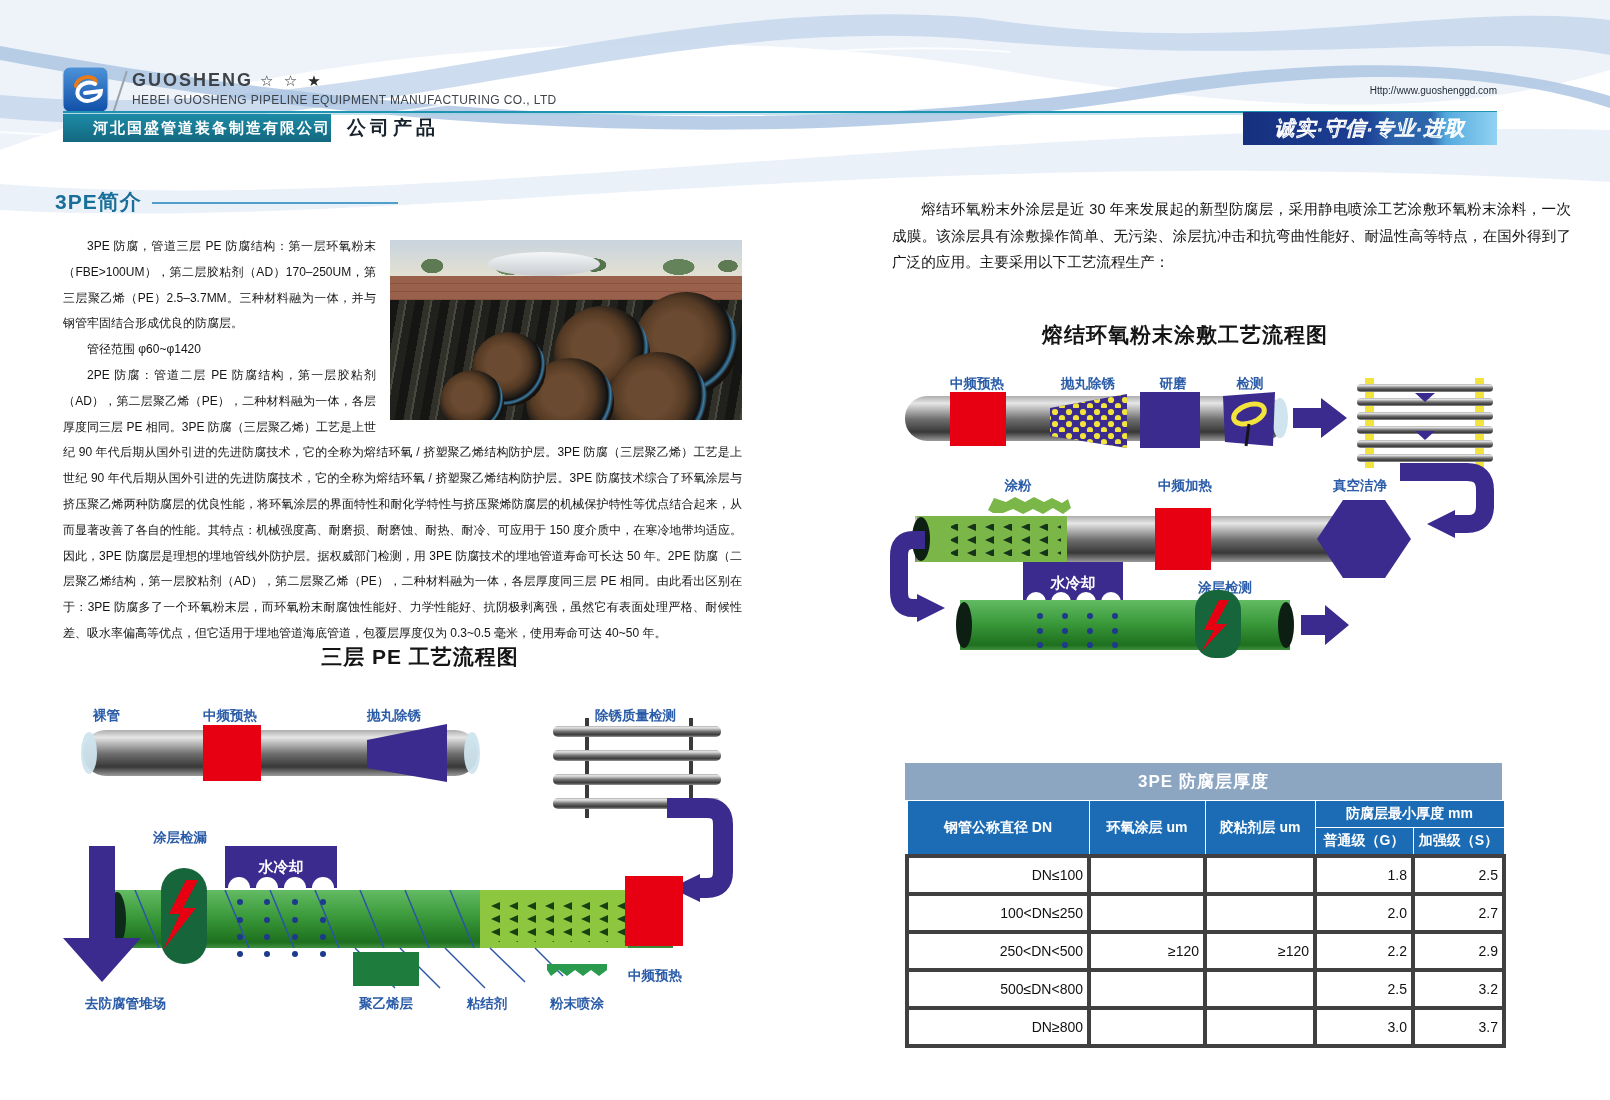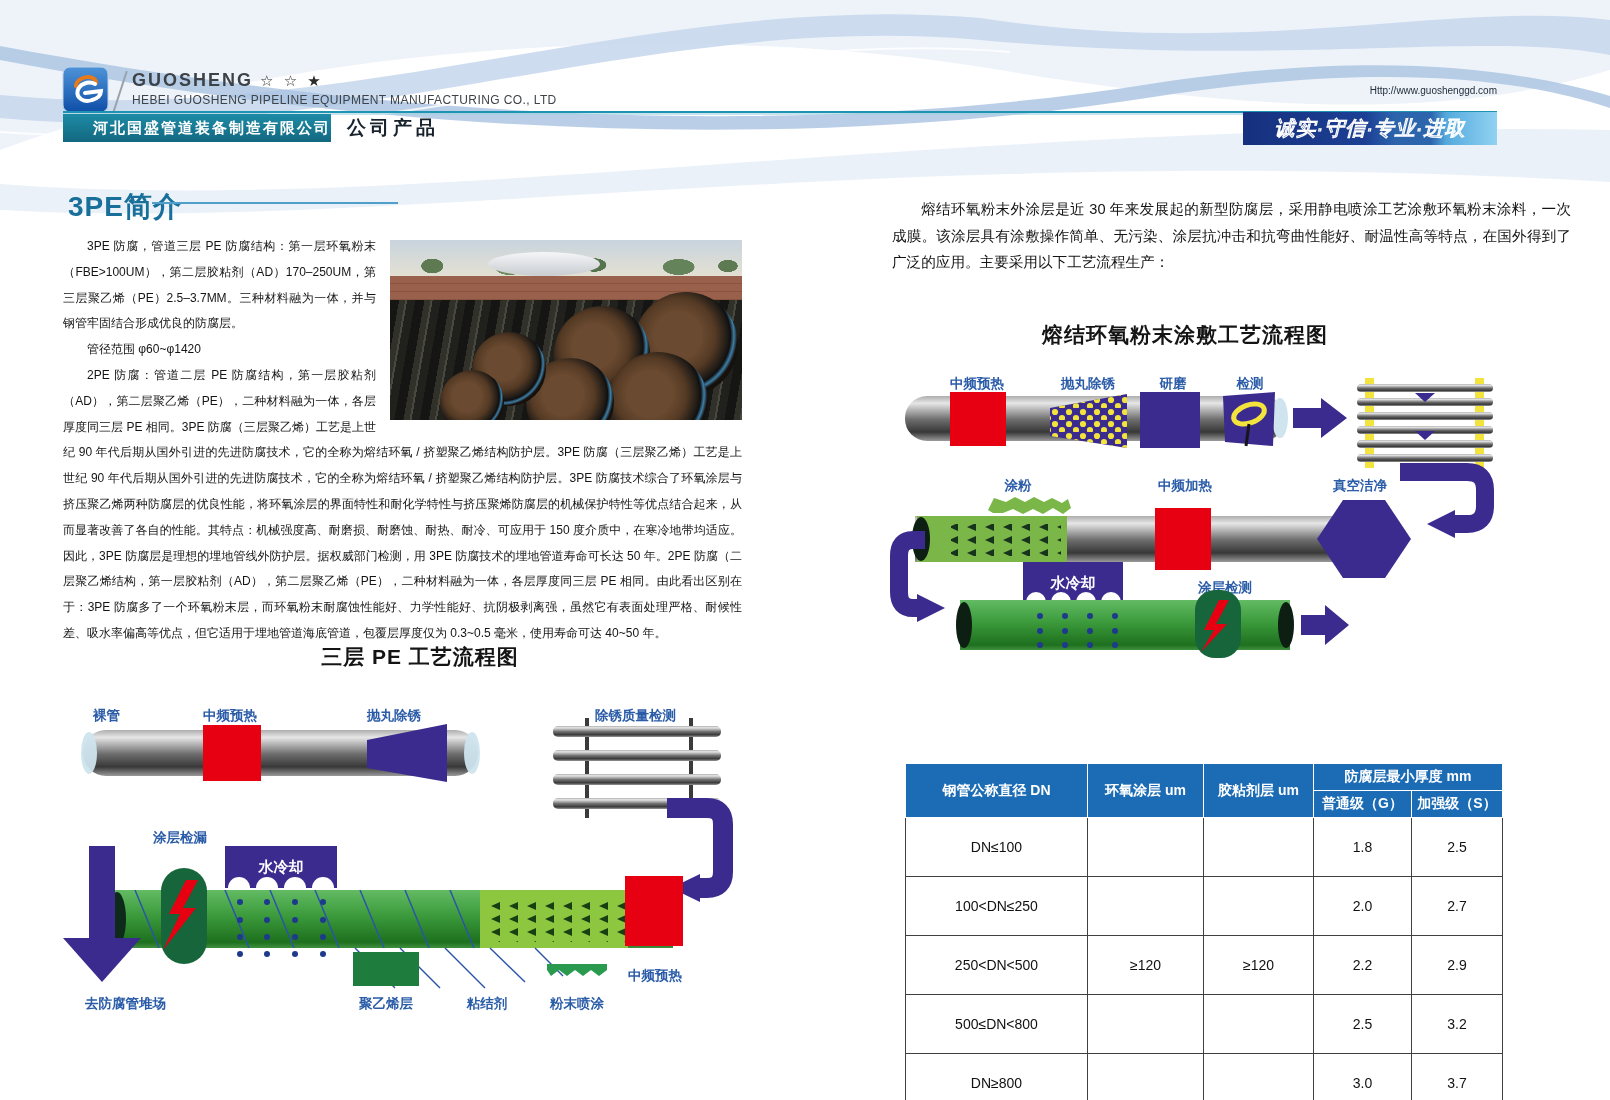--- a/index.html
+++ b/index.html
@@ -22,21 +22,21 @@
     color:#fff;font-size:15px;font-weight:bold;letter-spacing:2px;text-align:right;line-height:28px;}
   #page-label{left:347px;top:114px;height:28px;line-height:28px;font-size:19px;font-weight:bold;color:#18222c;letter-spacing:4px;}
   #website{top:85px;right:113px;font-size:10px;color:#222e3a;}
   #slogan-bar{left:1243px;top:112px;width:254px;height:33px;
     background:linear-gradient(90deg,#16307e 0%,#1c3f94 48%,#2d65ad 60%,#2d65ad 74%,#54aadd 80%,#92d2f2 100%);
     text-align:center;line-height:33px;}
   #slogan-bar span{
     font-size:20px;font-weight:normal;font-style:italic;letter-spacing:1px;
     color:transparent;-webkit-text-stroke:1.2px #ffffff;}
   
-  #sec-title{left:68px;top:188px;font-size:28px;font-weight:bold;color:#186f99;letter-spacing:1px;}
+  #sec-title{left:55px;top:188px;font-size:21px;font-weight:bold;color:#186f99;letter-spacing:1px;}
   #sec-title-line{left:152px;top:202px;width:246px;height:2px;background:#4f9fca;}
   #left-text{left:63px;top:234px;width:679px;font-size:12px;line-height:25.8px;text-align:justify;color:#141414;}
   #left-text p{margin:0;text-indent:2em;}
   
   .photo{float:right;width:352px;height:180px;margin:6px 0 8px 14px;position:relative;overflow:hidden;background:#2a2824;}
   .ph-sky{position:absolute;top:0;left:0;right:0;height:42px;background:linear-gradient(180deg,#c9d4de,#e7e2d0);}
   .ph-trees{position:absolute;top:16px;left:0;right:0;height:20px;
     background:radial-gradient(18px 12px at 12% 50%,#5d7a52 60%,transparent 62%),
                radial-gradient(24px 13px at 34% 55%,#6b8a5c 60%,transparent 62%),
                radial-gradient(20px 11px at 58% 45%,#55744e 60%,transparent 62%),
@@ -55,21 +55,21 @@
   .dlabel{font-family:"Liberation Sans","DejaVu Sans",sans-serif;font-size:13.5px;font-weight:bold;fill:#2b5ca8;}
   .wlabel{font-family:"Liberation Sans","DejaVu Sans",sans-serif;font-size:15px;font-weight:bold;fill:#ffffff;}
   
   #right-intro{left:862px;top:196px;width:679px;font-size:14.6px;line-height:26.5px;text-align:justify;color:#141414;margin-left:30px;}
   #right-intro p{margin:0;text-indent:2em;}
   
   #table-wrap{left:905px;top:763px;width:597px;}
   #tbl-title{height:37px;line-height:37px;background:#8ca6c2;color:#fff;font-size:17px;font-weight:bold;text-align:center;letter-spacing:1px;}
   table.tbl{border-collapse:collapse;width:597px;table-layout:fixed;}
   table.tbl th{background:#1b6cb5;color:#fff;font-weight:bold;font-size:14px;border:1px solid #fff;padding:4px 2px;}
-  table.tbl td{background:#fff;color:#111;font-size:14px;border:1px solid #404040;text-align:center;height:26px;padding:16px 4px;}
+  table.tbl td{background:#fff;color:#111;font-size:14px;border:4px solid #404040;text-align:right;height:26px;padding:4px 4px;}
 </style>
 </head>
 <body>
 
 <svg id="waves" width="1610" height="250" viewBox="0 0 1610 250" preserveAspectRatio="none">
   <path d="M0,150 C300,40 700,20 1000,70 C1250,112 1450,120 1610,70 L1610,0 L0,0 Z" fill="#eef3fa"></path>
   <path d="M0,118 C350,150 650,10 980,40 C1280,68 1480,30 1610,55 L1610,20 C1450,0 1250,60 980,18 C650,-10 350,128 0,95 Z" fill="#c8d8ec" opacity="0.9"></path>
   <path d="M0,60 C420,140 820,150 1160,96 C1380,62 1520,78 1610,108 L1610,96 C1500,64 1360,52 1150,84 C820,136 430,126 0,46 Z" fill="#a9c3e1" opacity="0.8"></path>
   <path d="M0,210 C400,232 900,140 1610,182 L1610,130 C950,118 420,216 0,184 Z" fill="#e4ecf7" opacity="0.75"></path>
   <path d="M0,132 C380,158 700,24 1010,52" fill="none" stroke="#ffffff" stroke-width="2" opacity="0.8"></path>
@@ -369,20 +369,21 @@
     </g>
     <g>
       <rect x="340" y="290" width="46" height="68" rx="20" fill="#17653a"></rect>
       <polygon points="364,300 349,330 359,330 346,352 372,324 361,324 374,300" fill="#e60012"></polygon>
     </g>
     <polygon points="446,315 470,315 470,305 494,325 470,345 470,335 446,335" fill="#3b2b8e"></polygon>
   </g>
 </svg>
 
 <div id="table-wrap" class="abs">
+  <div id="tbl-title">3PE 防腐层厚度</div>
   <table class="tbl">
     <colgroup>
         <col style="width:182px">
         <col style="width:116px">
         <col style="width:110px">
         <col style="width:98px">
         <col style="width:91px">
       </colgroup>
     <tbody>
         <tr>

